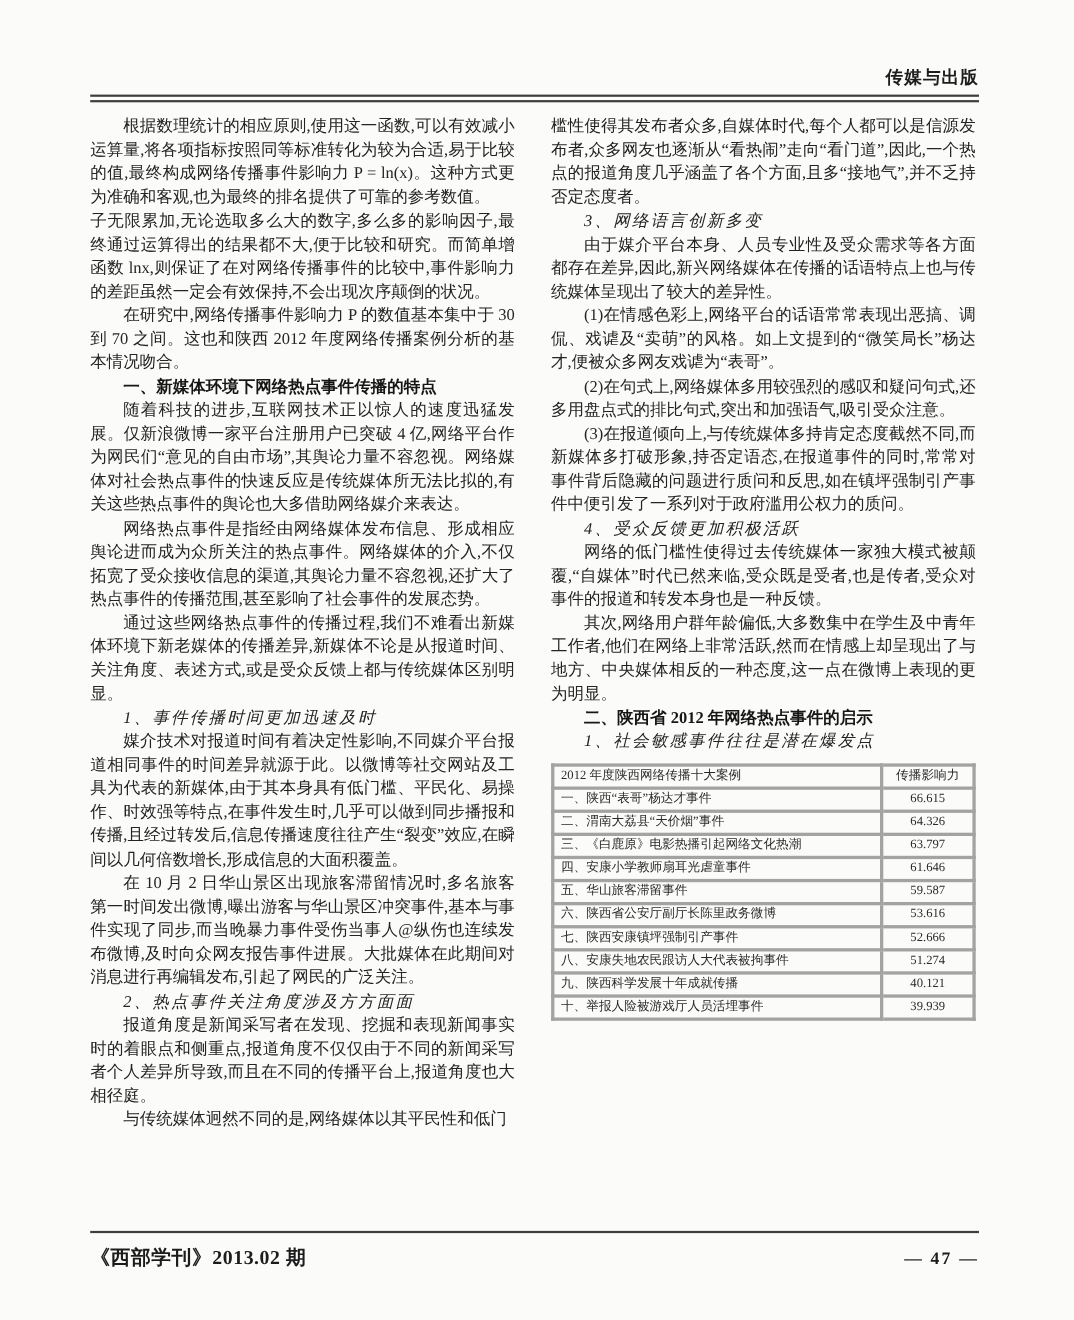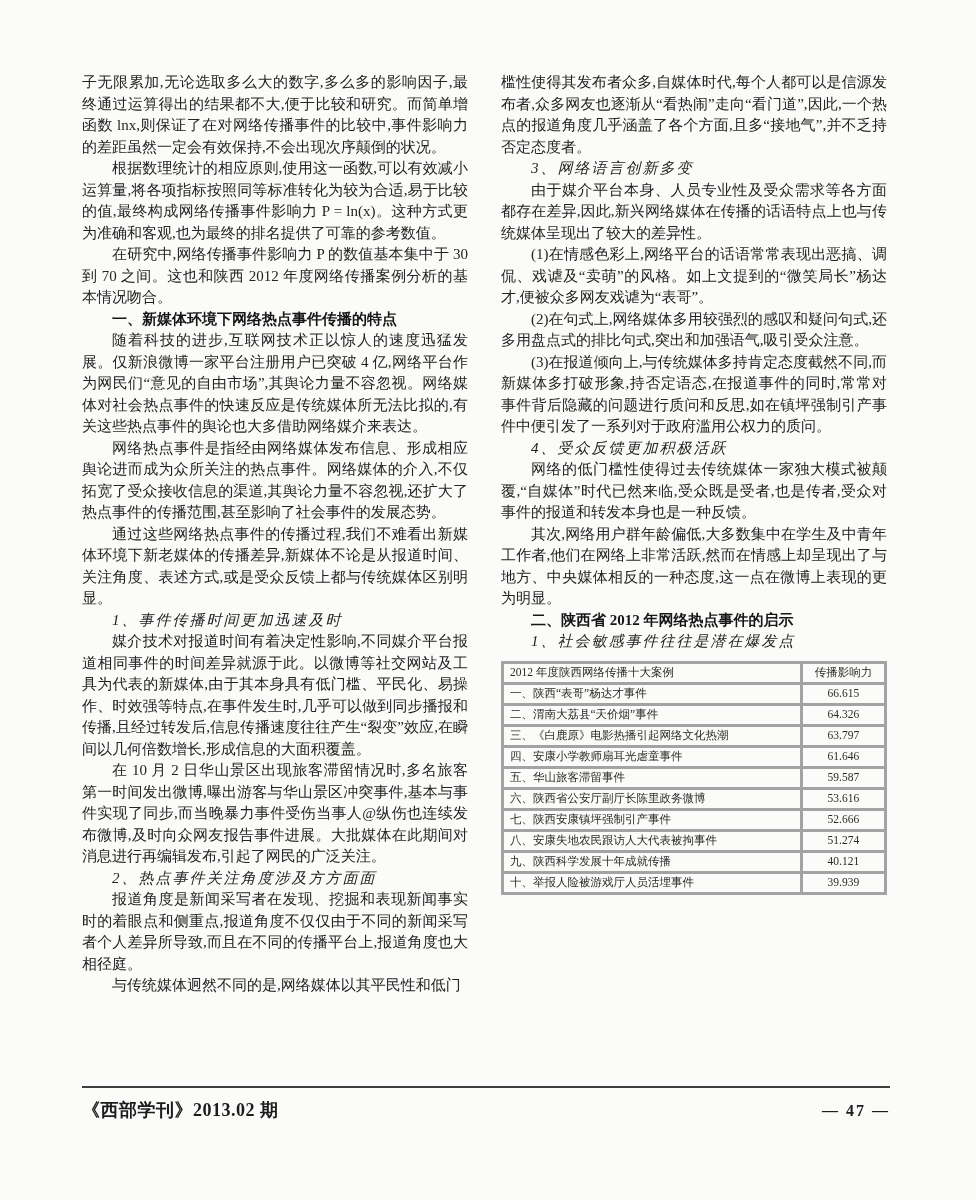--- a/index.html
+++ b/index.html
@@ -83,25 +83,29 @@
     margin-top: 10px;
   }
   .journal-issue { font-weight: 700; font-size: 18px; color: #1c1c1c; letter-spacing: 0.5px; }
   .page-number { font-weight: 700; font-size: 16px; color: #1c1c1c; letter-spacing: 2px; }
 </style>
 </head>
 <body>
 
 <div class="page">
 
+  <header>
+    <div class="running-head">传媒与出版</div>
+    <div class="double-rule"></div>
+  </header>
 
   <main class="columns">
     <section class="col" id="col-left">
+        <p class="para indent">根据数理统计的相应原则,使用这一函数,可以有效减小运算量,将各项指标按照同等标准转化为较为合适,易于比较的值,最终构成网络传播事件影响力 P = ln(x)。这种方式更为准确和客观,也为最终的排名提供了可靠的参考数值。</p>
         <p class="para">子无限累加,无论选取多么大的数字,多么多的影响因子,最终通过运算得出的结果都不大,便于比较和研究。而简单增函数 lnx,则保证了在对网络传播事件的比较中,事件影响力的差距虽然一定会有效保持,不会出现次序颠倒的状况。</p>
-        <p class="para indent">根据数理统计的相应原则,使用这一函数,可以有效减小运算量,将各项指标按照同等标准转化为较为合适,易于比较的值,最终构成网络传播事件影响力 P = ln(x)。这种方式更为准确和客观,也为最终的排名提供了可靠的参考数值。</p>
         <p class="para indent">在研究中,网络传播事件影响力 P 的数值基本集中于 30 到 70 之间。这也和陕西 2012 年度网络传播案例分析的基本情况吻合。</p>
         <p class="para indent heading">一、新媒体环境下网络热点事件传播的特点</p>
         <p class="para indent">随着科技的进步,互联网技术正以惊人的速度迅猛发展。仅新浪微博一家平台注册用户已突破 4 亿,网络平台作为网民们“意见的自由市场”,其舆论力量不容忽视。网络媒体对社会热点事件的快速反应是传统媒体所无法比拟的,有关这些热点事件的舆论也大多借助网络媒介来表达。</p>
         <p class="para indent">网络热点事件是指经由网络媒体发布信息、形成相应舆论进而成为众所关注的热点事件。网络媒体的介入,不仅拓宽了受众接收信息的渠道,其舆论力量不容忽视,还扩大了热点事件的传播范围,甚至影响了社会事件的发展态势。</p>
         <p class="para indent">通过这些网络热点事件的传播过程,我们不难看出新媒体环境下新老媒体的传播差异,新媒体不论是从报道时间、关注角度、表述方式,或是受众反馈上都与传统媒体区别明显。</p>
         <p class="para indent subheading">1、事件传播时间更加迅速及时</p>
         <p class="para indent">媒介技术对报道时间有着决定性影响,不同媒介平台报道相同事件的时间差异就源于此。以微博等社交网站及工具为代表的新媒体,由于其本身具有低门槛、平民化、易操作、时效强等特点,在事件发生时,几乎可以做到同步播报和传播,且经过转发后,信息传播速度往往产生“裂变”效应,在瞬间以几何倍数增长,形成信息的大面积覆盖。</p>
         <p class="para indent">在 10 月 2 日华山景区出现旅客滞留情况时,多名旅客第一时间发出微博,曝出游客与华山景区冲突事件,基本与事件实现了同步,而当晚暴力事件受伤当事人@纵伤也连续发布微博,及时向众网友报告事件进展。大批媒体在此期间对消息进行再编辑发布,引起了网民的广泛关注。</p>
         <p class="para indent subheading">2、热点事件关注角度涉及方方面面</p>
         <p class="para indent">报道角度是新闻采写者在发现、挖掘和表现新闻事实时的着眼点和侧重点,报道角度不仅仅由于不同的新闻采写者个人差异所导致,而且在不同的传播平台上,报道角度也大相径庭。</p>

